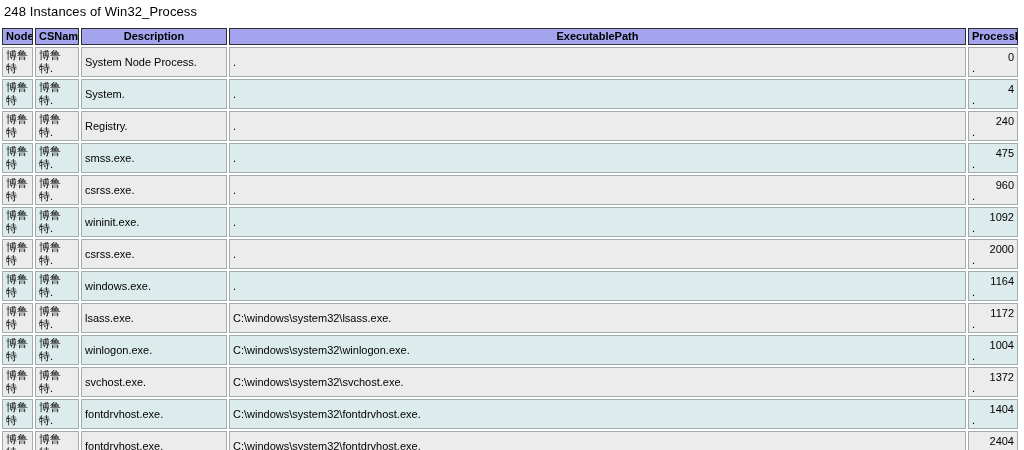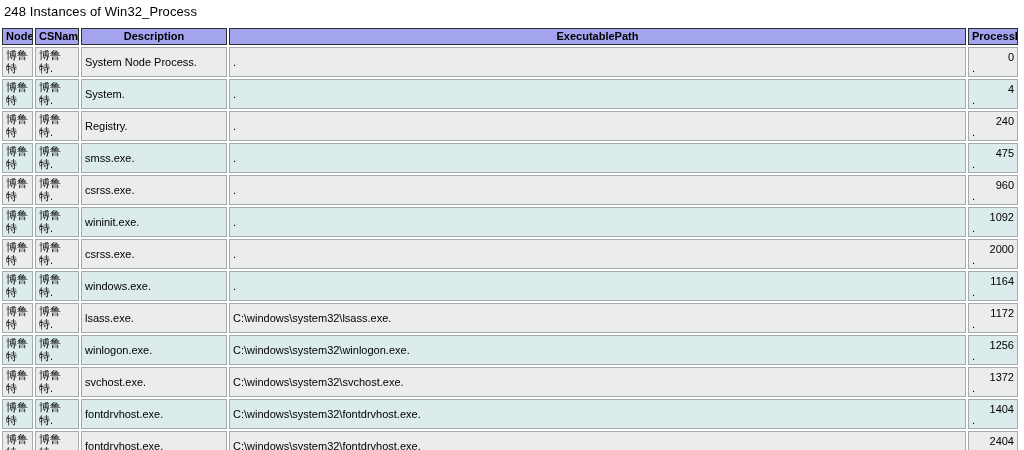--- a/index.html
+++ b/index.html
@@ -173,21 +173,21 @@
       <div class="pid-num">1172</div>
       <div class="pid-dot">.</div>
     </td>
   </tr>
       <tr class="row-b">
     <td>博鲁特</td>
     <td>博鲁特.</td>
     <td>winlogon.exe.</td>
     <td>C:\windows\system32\winlogon.exe.</td>
     <td class="cell-pid">
-      <div class="pid-num">1256</div>
+      <div class="pid-num">1004</div>
       <div class="pid-dot">.</div>
     </td>
   </tr>
       <tr class="row-a">
     <td>博鲁特</td>
     <td>博鲁特.</td>
     <td>svchost.exe.</td>
     <td>C:\windows\system32\svchost.exe.</td>
     <td class="cell-pid">
       <div class="pid-num">1372</div>

